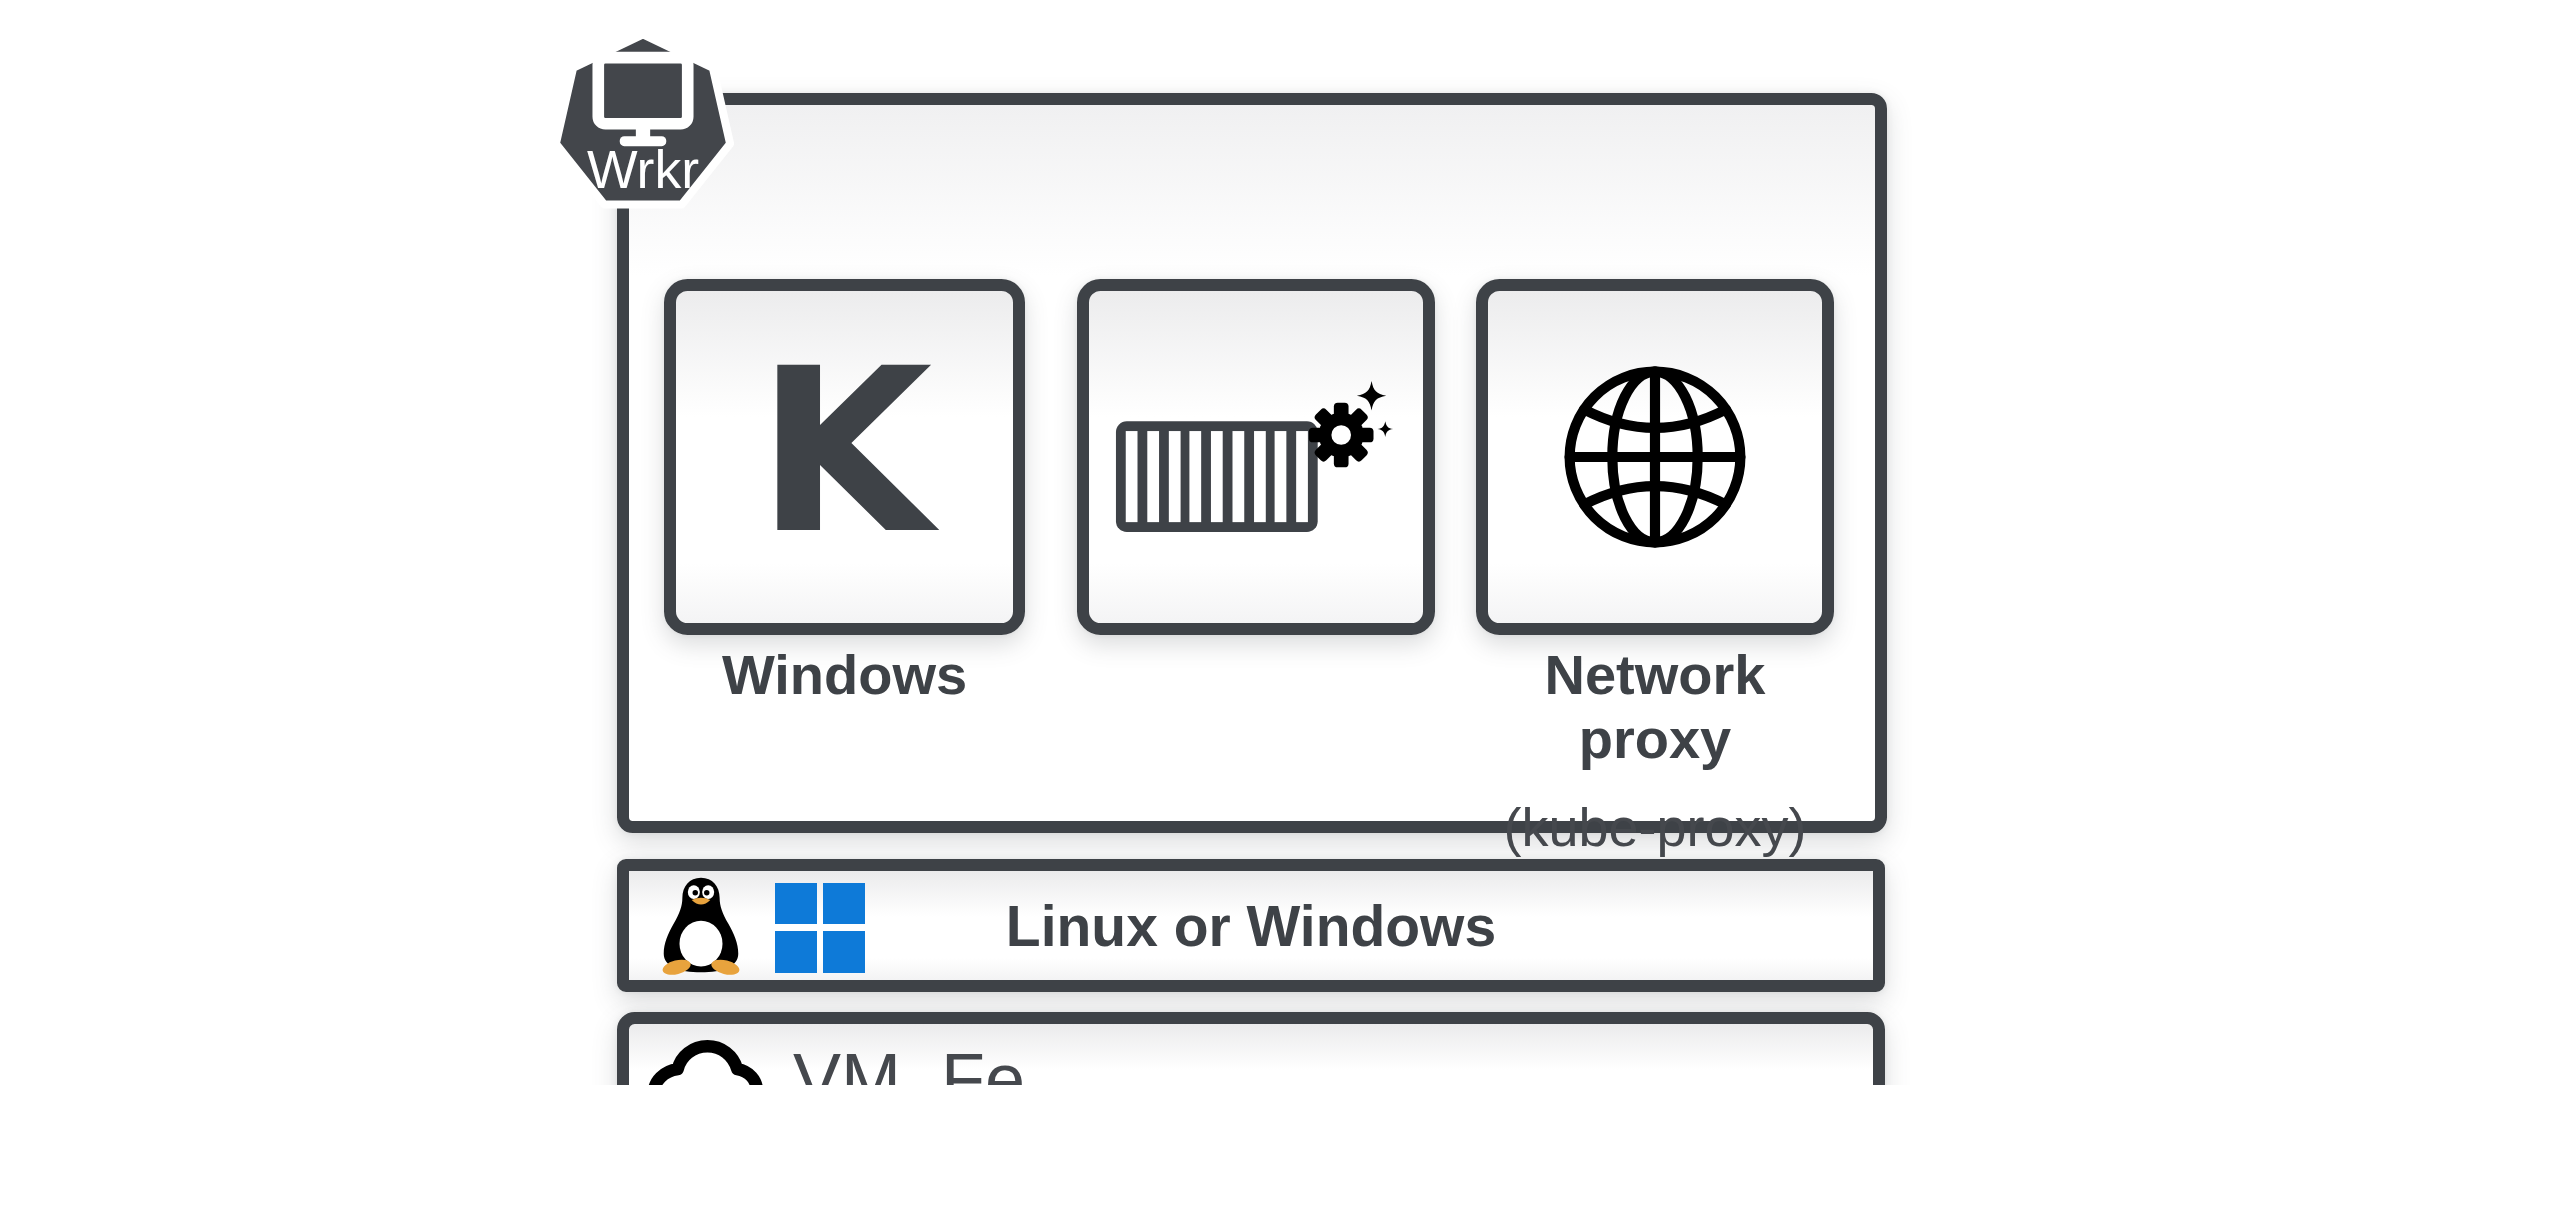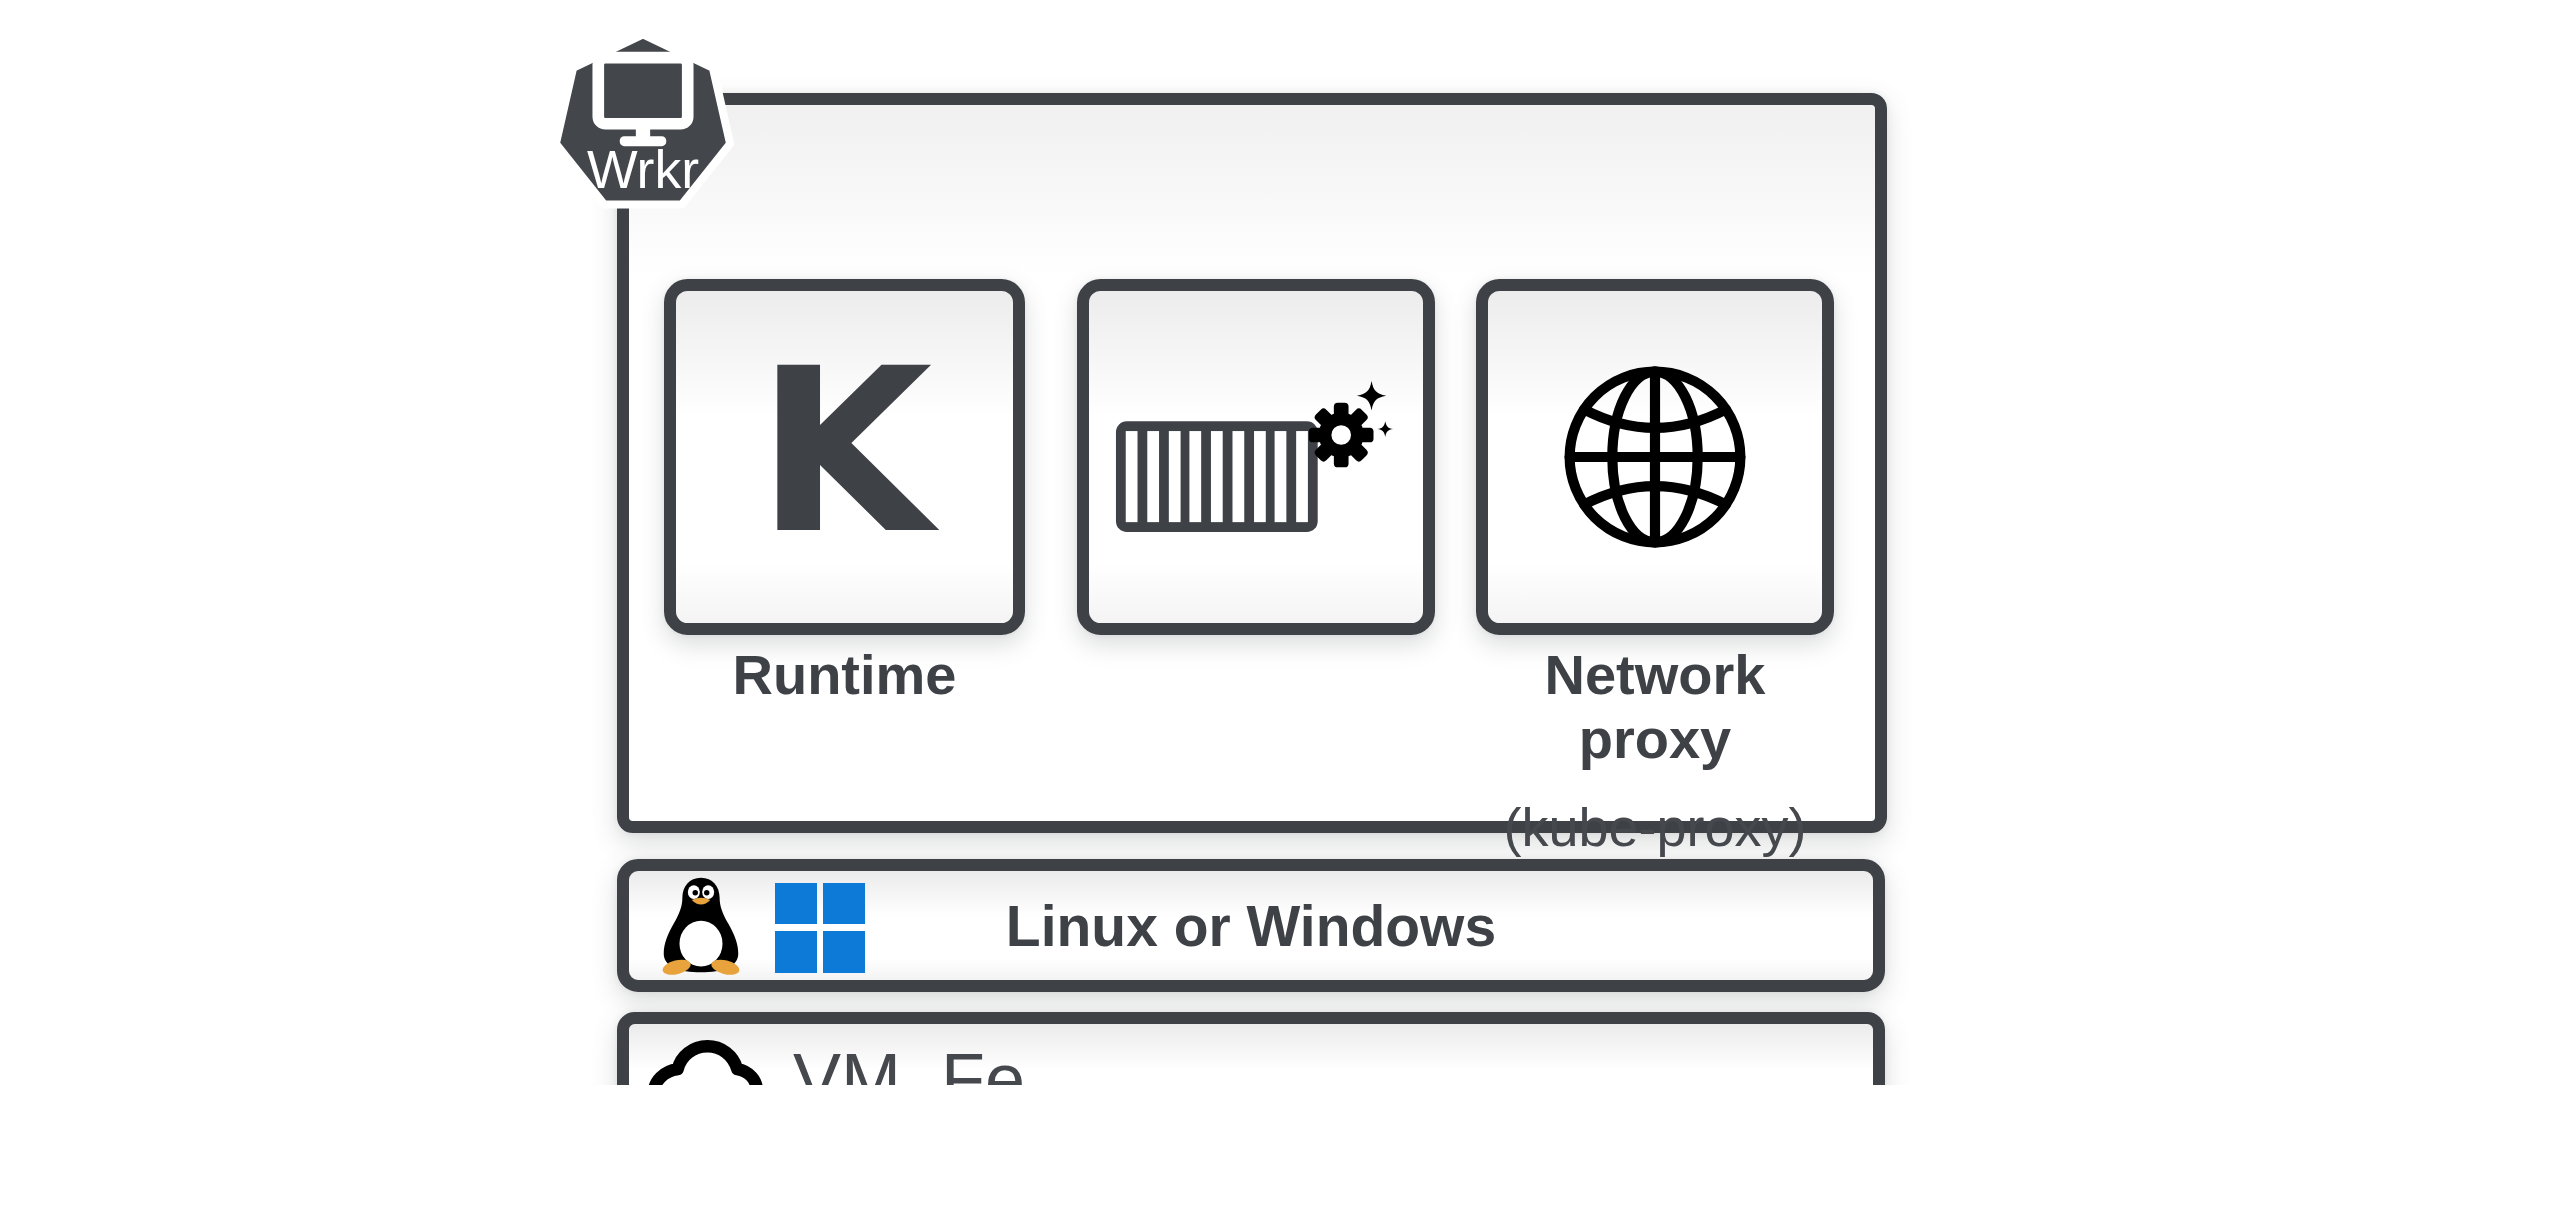--- a/index.html
+++ b/index.html
@@ -28,21 +28,21 @@
     width:100%;height:356px;border:12.7px solid #3e4247;border-radius:23.5px;
     background:linear-gradient(180deg,#ececed 0%,#ffffff 38%,#ffffff 82%,#f4f4f5 100%);
     box-shadow:0 9.8px 23.5px rgba(80,84,90,.20), 0 0 4.9px rgba(80,84,90,.08);
     display:flex;align-items:center;justify-content:center;
   }
   .k-glyph{font-family:"DejaVu Sans",sans-serif;font-weight:700;font-size:227px;line-height:1;
     color:#3e4247;transform:translateY(-5.9px);}
   .c-label{margin-top:7.8px;font-size:56px;font-weight:700;color:#3e4247;line-height:1.15;text-align:center;}
   .c-sub{font-size:54px;font-weight:400;color:#45484d;line-height:0.95;text-align:center;margin-top:30px;}
 
-  .os-bar{left:617px;top:859px;width:1268px;height:133px;border-radius:21px;}
+  .os-bar{left:617px;top:859px;width:1268px;height:133px;border-radius:9px;}
   .vm-bar{left:617px;top:1012px;width:1268px;height:134px;border-radius:17.6px;}
 
   .tux{position:absolute;left:29px;top:4.9px;height:98px;width:86px;}
   .winlogo{position:absolute;left:146px;top:11.8px;width:90px;height:90px;
     display:grid;grid-template-columns:1fr 1fr;grid-template-rows:1fr 1fr;gap:6.9px;}
   .winlogo div{background:#0e7ad8;}
   .os-label-wrap{position:absolute;left:0;top:0;width:100%;height:100%;
     display:flex;align-items:center;justify-content:center;}
   .os-label{font-size:57px;font-weight:700;color:#3e4247;}
 
@@ -68,21 +68,21 @@
         <rect x="39" y="60" width="26" height="5.5" rx="2.5" fill="#ffffff"></rect>
       </g>
       <text x="52" y="89" text-anchor="middle" fill="#ffffff" font-size="30" font-family="Liberation Sans, sans-serif">Wrkr</text>
     </svg>
   </div>
 
   <div class="component comp-0">
     <div class="icon-box">
       <div class="k-glyph">K</div>
     </div>
-    <div class="c-label">Runtime</div>
+    <div class="c-label">Windows</div>
   </div>
 
   <div class="component comp-1">
     <div class="icon-box">
       <svg width="284" height="155" viewBox="0 0 290 158">
 
         <rect x="2" y="42" width="206" height="113" rx="11" fill="#3e4247"></rect>
         <g fill="#ffffff">
           <rect x="12" y="52" width="12" height="93"></rect>
           <rect x="34" y="52" width="12" height="93"></rect>

